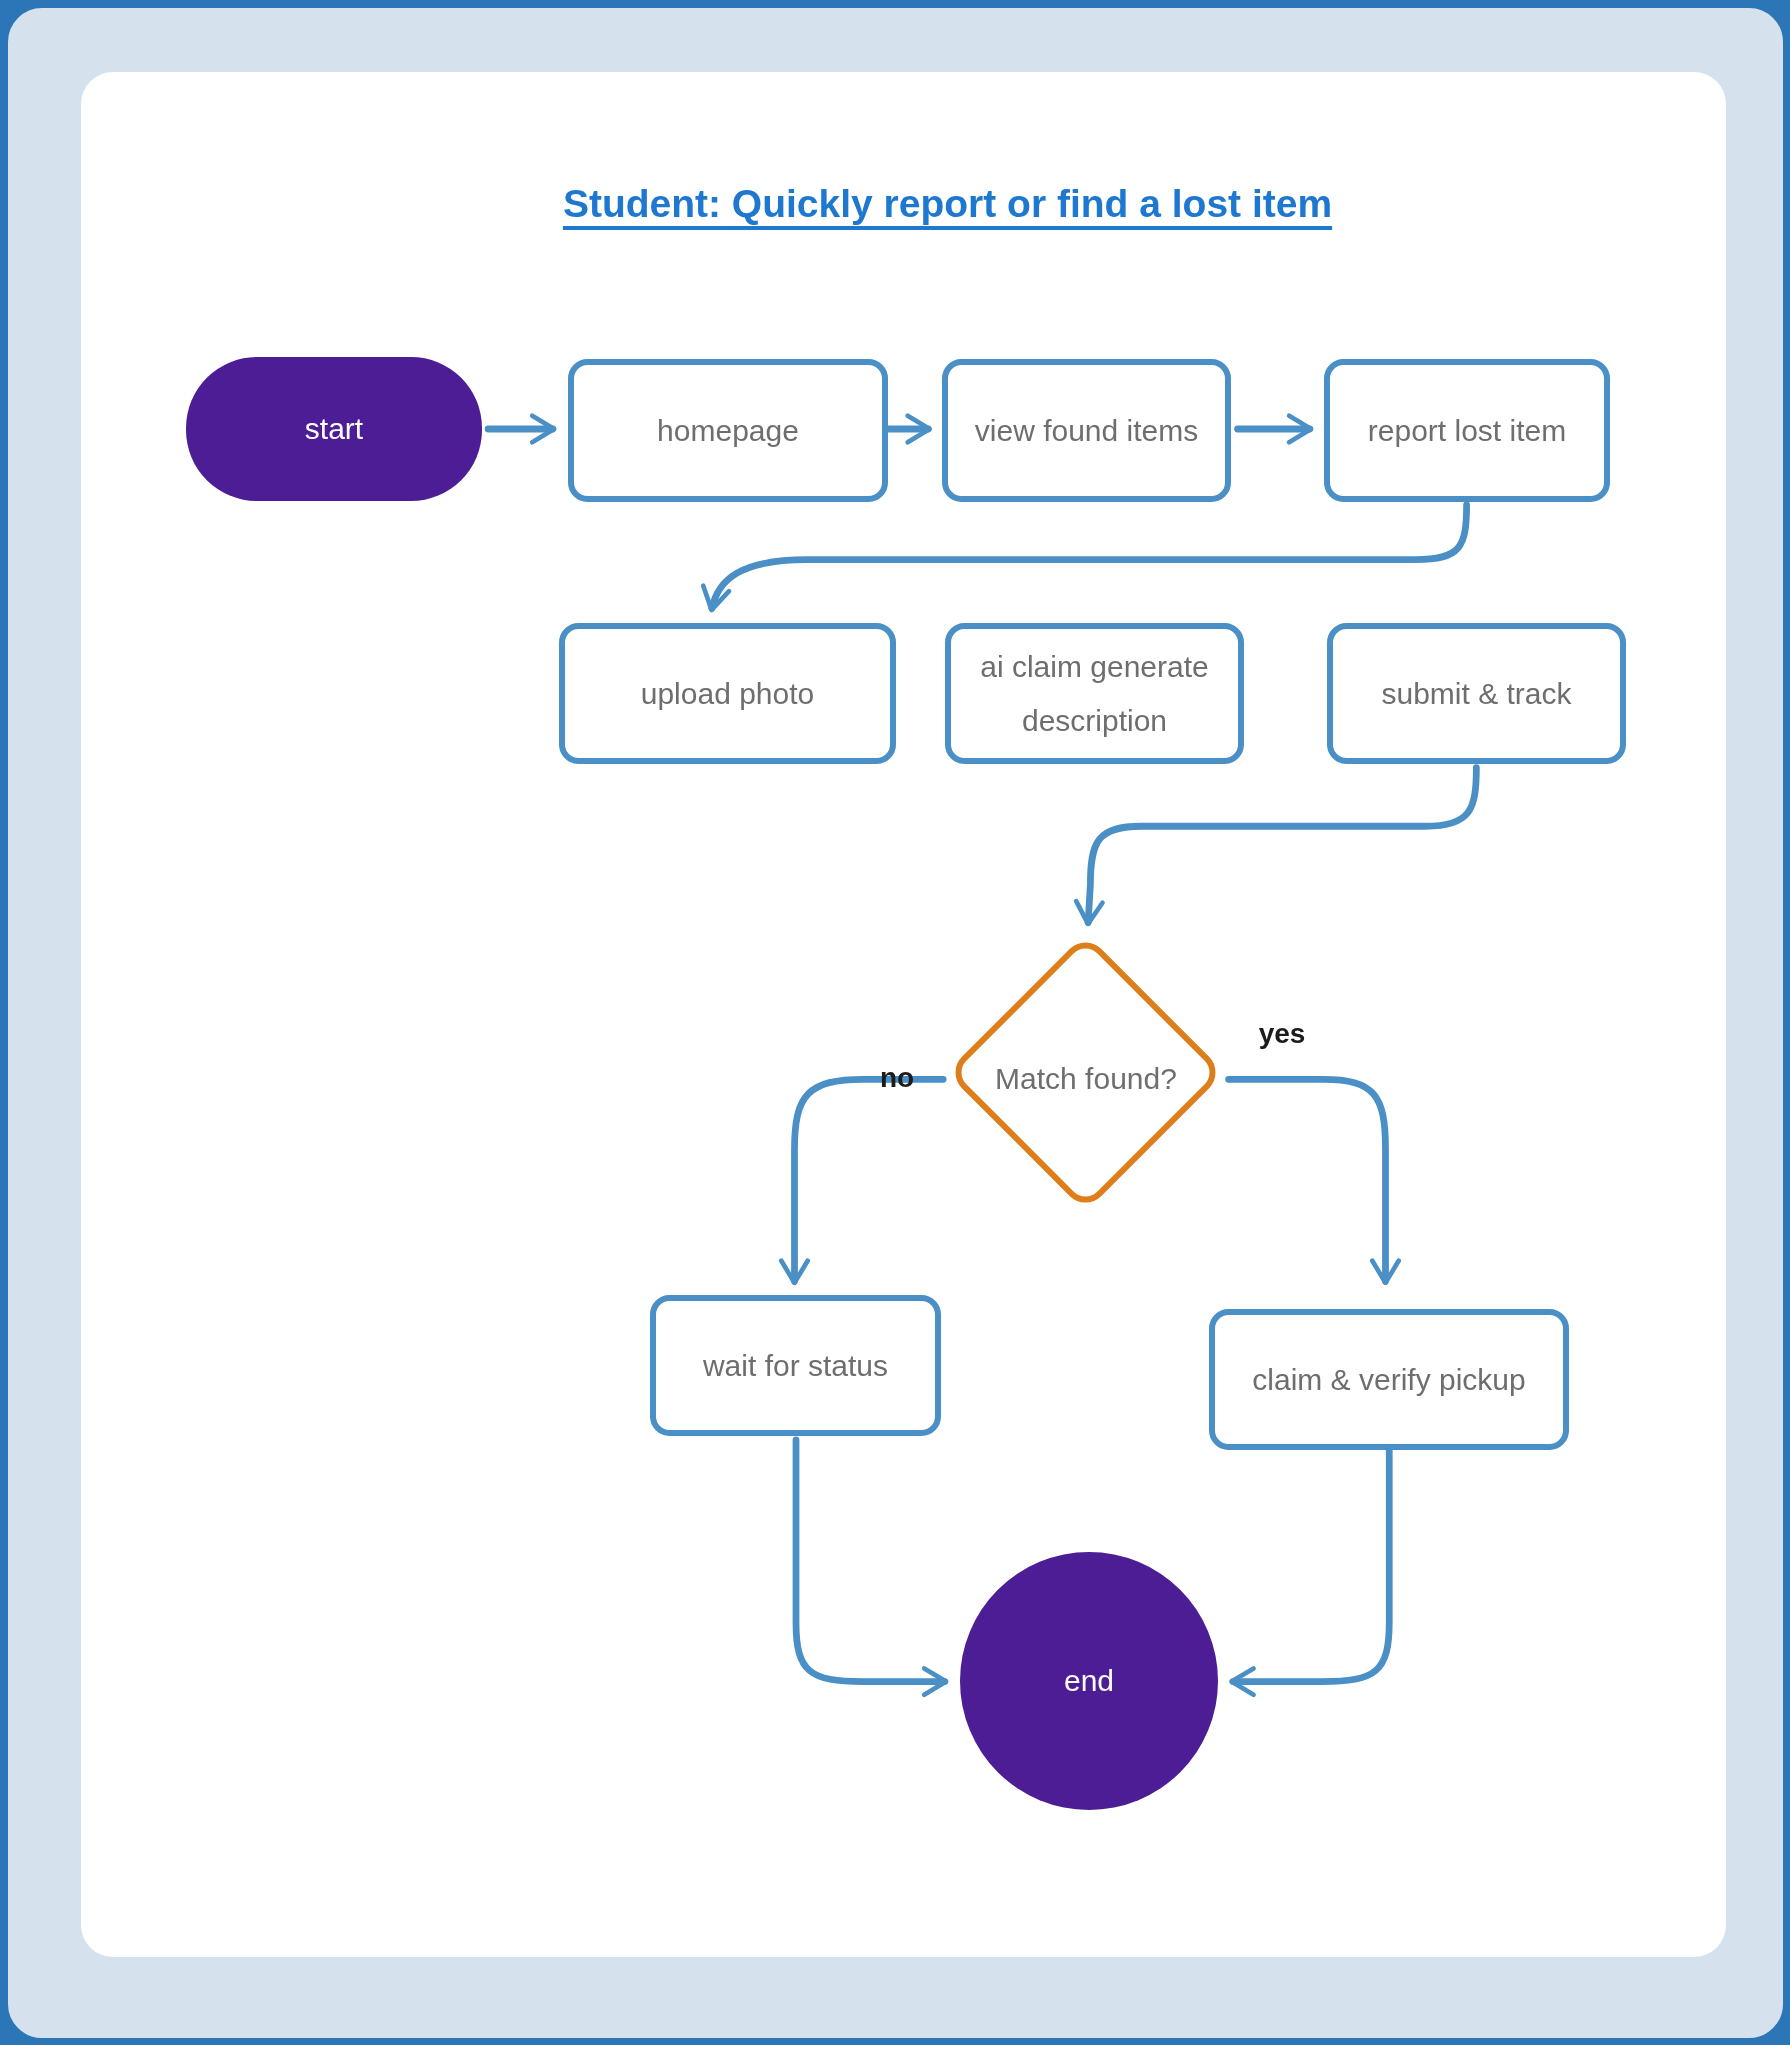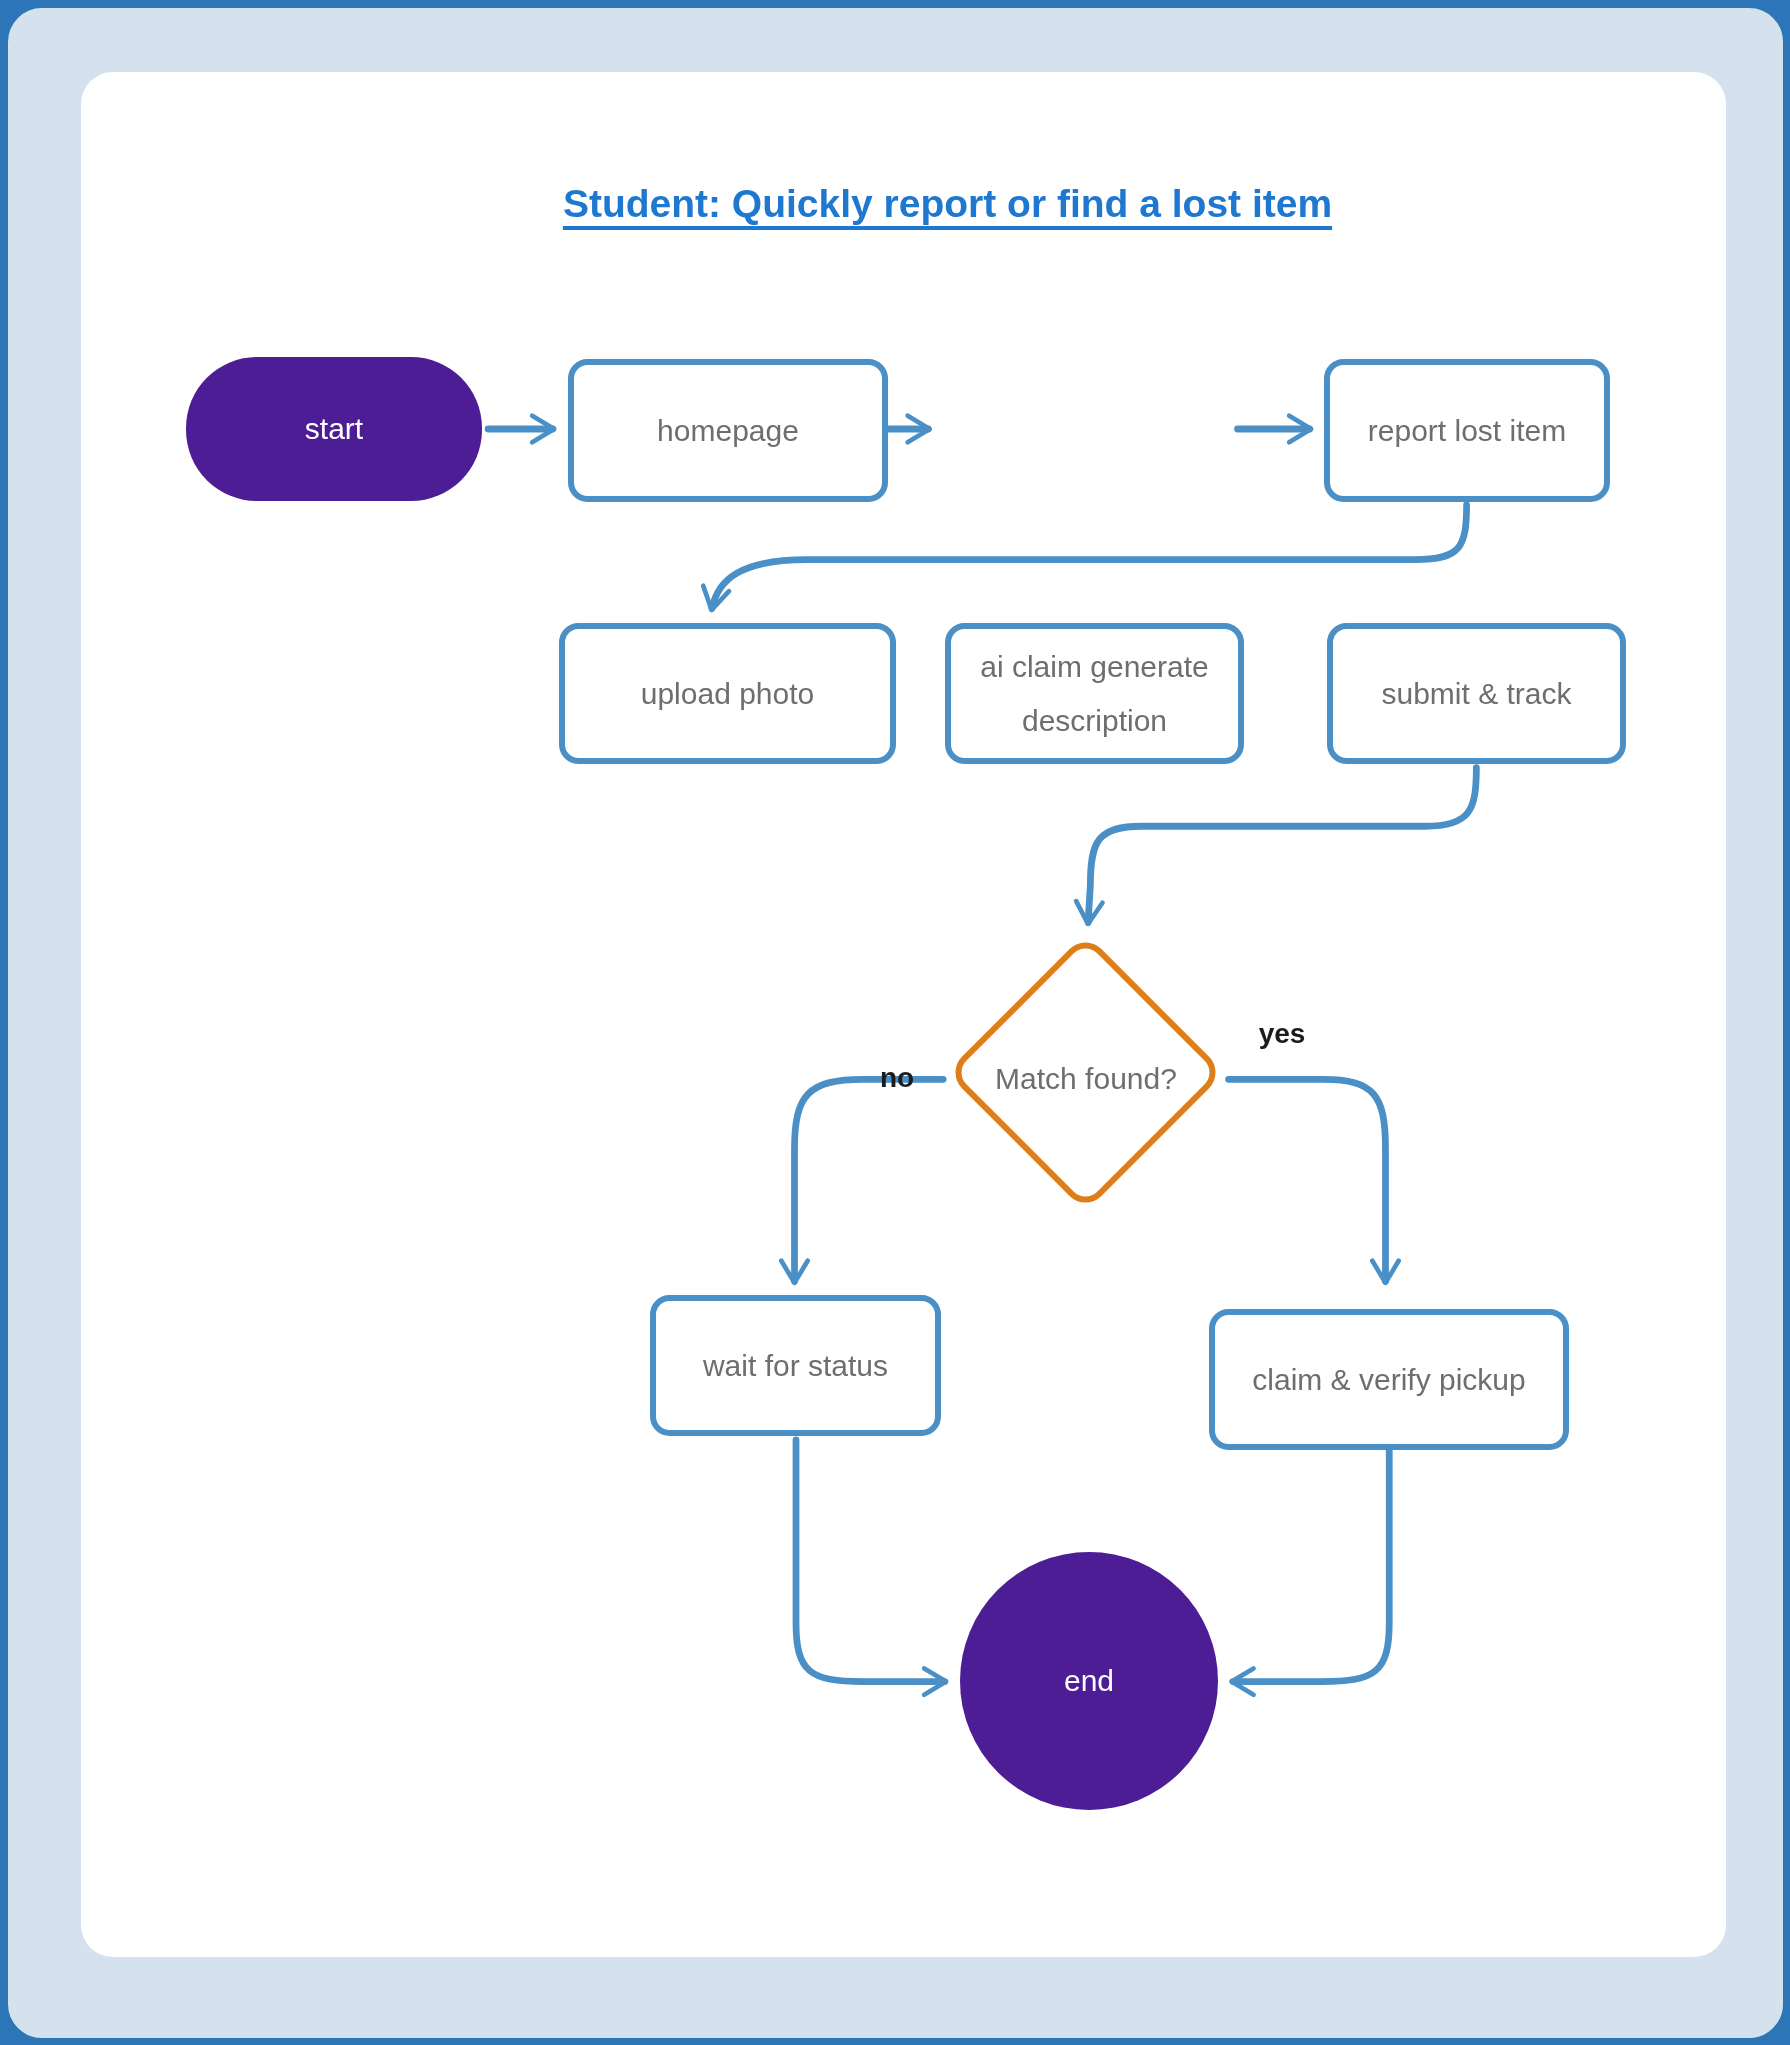--- a/index.html
+++ b/index.html
@@ -127,20 +127,23 @@
   </svg>
 
   <div class="node terminal start-pill" style="left:186px; top:357px; width:296px; height:144px;">
     <span>start</span>
   </div>
 
   <div class="node process" style="left:568px; top:359px; width:320px; height:143px;">
     <span>homepage</span>
   </div>
 
+  <div class="node process" style="left:942px; top:359px; width:289px; height:143px;">
+    <span>view found items</span>
+  </div>
 
   <div class="node process" style="left:1324px; top:359px; width:286px; height:143px;">
     <span>report lost item</span>
   </div>
 
   <div class="node process" style="left:559px; top:623px; width:337px; height:141px;">
     <span>upload photo</span>
   </div>
 
   <div class="node process multiline" style="left:945px; top:623px; width:299px; height:141px;">

